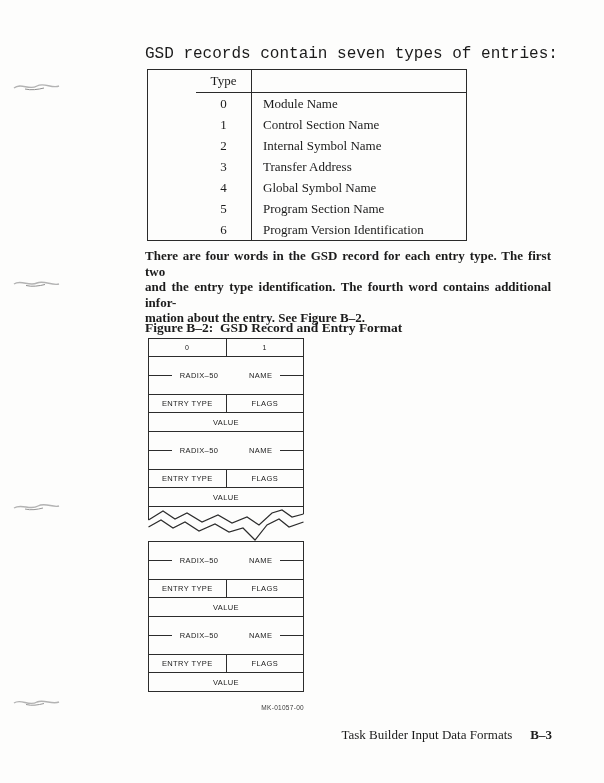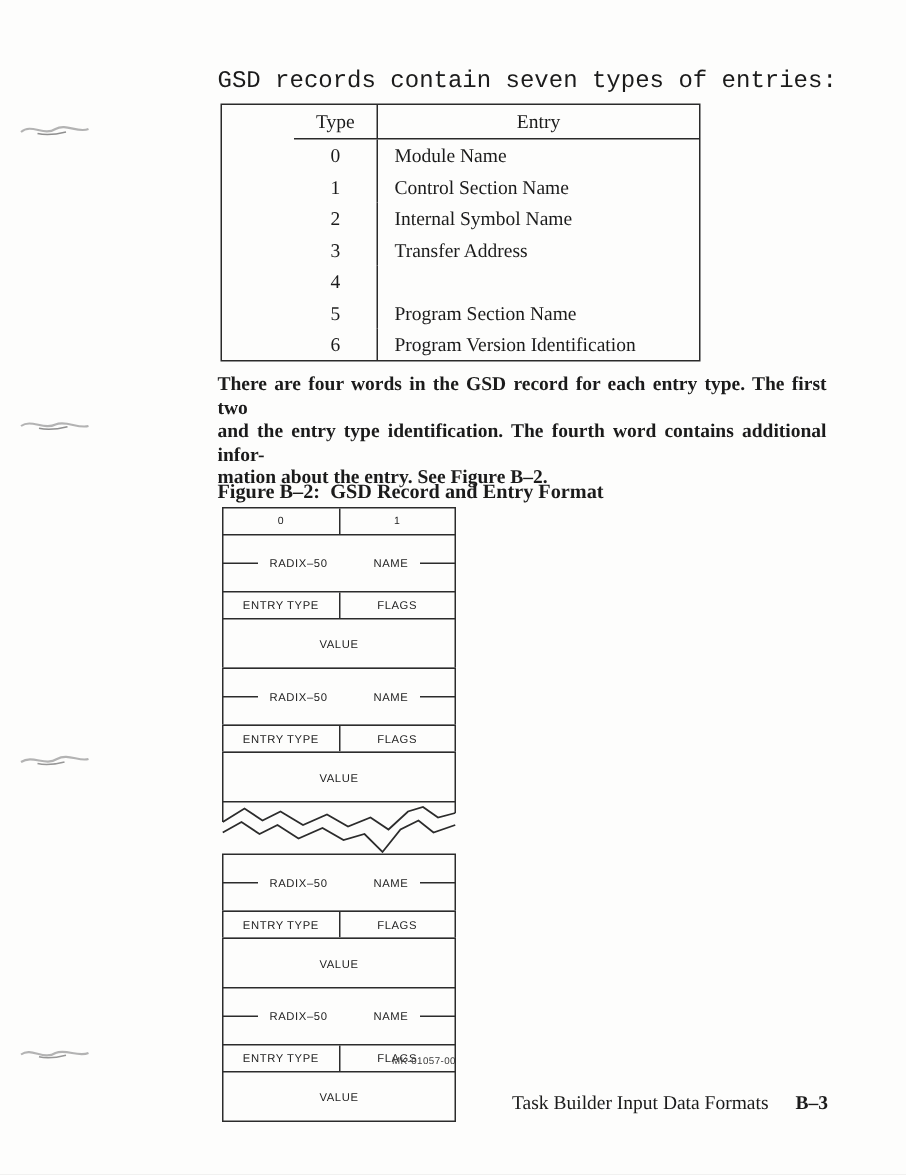--- a/index.html
+++ b/index.html
@@ -63,21 +63,21 @@
     font-size: 7.5px; letter-spacing: 0.4px;
   }
   .d-cell.d-right { border-left: 1px solid #2c2c2c; }
   .d-colhead .d-cell { font-size: 7px; }
   .d-name {
     height: 39px; display: flex; flex-direction: row;
     align-items: center; justify-content: space-evenly;
   }
   .d-line { font-size: 7.5px; letter-spacing: 0.4px; }
   .d-value {
-    height: 34px; display: flex; align-items: center; justify-content: center;
+    height: 20px; display: flex; align-items: center; justify-content: center;
     font-size: 7.5px; letter-spacing: 0.4px;
   }
   .tick { position: absolute; top: 50%; margin-top: -1px; height: 1.5px; width: 24px; background: #2c2c2c; }
   .tick-l { left: -1px; } .tick-r { right: -1px; }
 
   .zigzag { display: block; position: relative; margin-top: -1px; width: 156px; height: 36px; }
 
   .mk-label {
     position: absolute; right: 0; top: 366px;
     font-size: 6.5px; letter-spacing: 0.3px; color: #3a3a3a;
@@ -111,40 +111,40 @@
   <svg class="margin-mark mm4" viewBox="0 0 48 14">
     <path d="M1 7 C 8 2, 16 11, 24 6 C 31 3, 39 9, 46 6" stroke="#b3b3b3" stroke-width="1.4" fill="none"></path>
     <path d="M13 8.5 C 19 10, 25 9, 31 7.5" stroke="#979797" stroke-width="1" fill="none"></path>
   </svg>
 
   <div class="intro">GSD records contain seven types of entries:</div>
 
   <div class="entry-table">
     <div class="t-header">
       <div class="t-col-type">Type</div>
-      <div class="t-col-entry">Entry</div>
     </div>
     <div class="t-row">
       <div class="t-col-type">0</div>
       <div class="t-col-entry">Module Name</div>
     </div>
     <div class="t-row">
       <div class="t-col-type">1</div>
       <div class="t-col-entry">Control Section Name</div>
     </div>
     <div class="t-row">
       <div class="t-col-type">2</div>
       <div class="t-col-entry">Internal Symbol Name</div>
     </div>
     <div class="t-row">
       <div class="t-col-type">3</div>
       <div class="t-col-entry">Transfer Address</div>
     </div>
     <div class="t-row">
       <div class="t-col-type">4</div>
+      <div class="t-col-entry">Global Symbol Name</div>
     </div>
     <div class="t-row">
       <div class="t-col-type">5</div>
       <div class="t-col-entry">Program Section Name</div>
     </div>
     <div class="t-row">
       <div class="t-col-type">6</div>
       <div class="t-col-entry">Program Version Identification</div>
     </div>
   </div>

